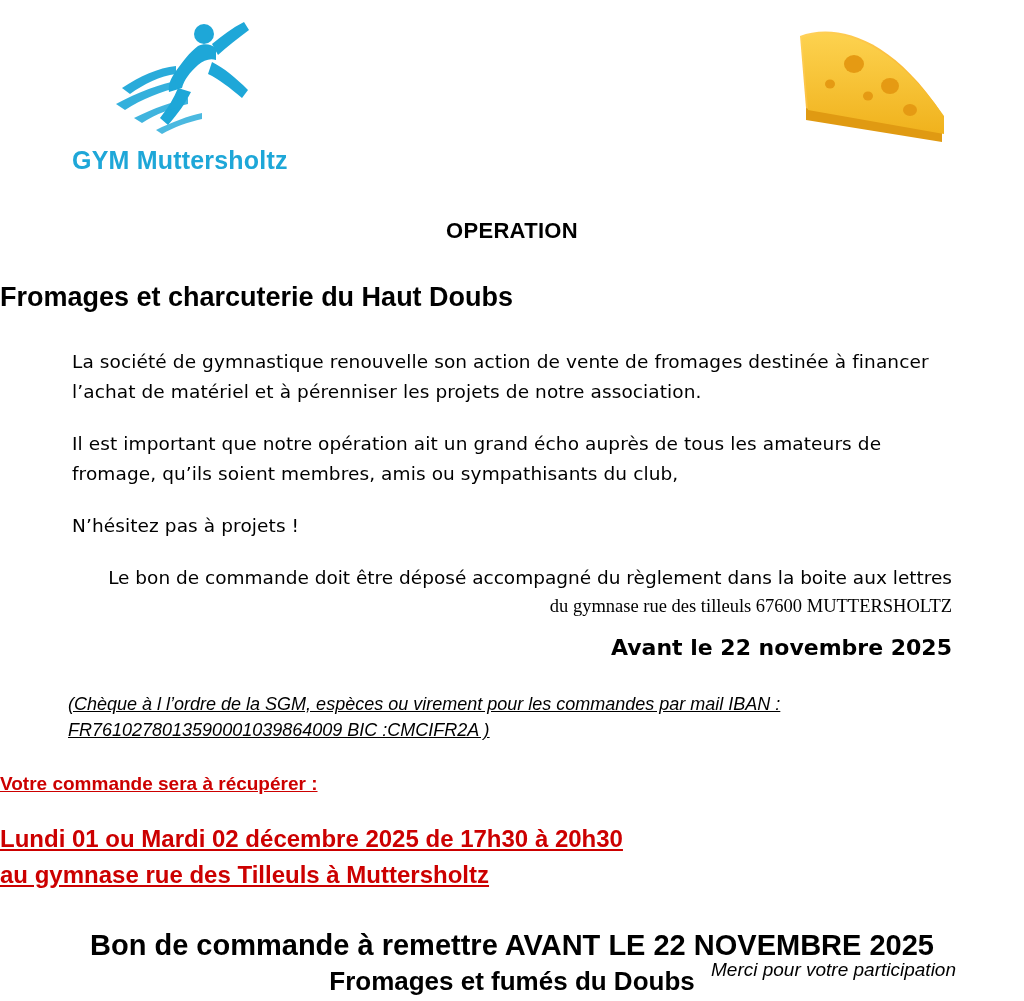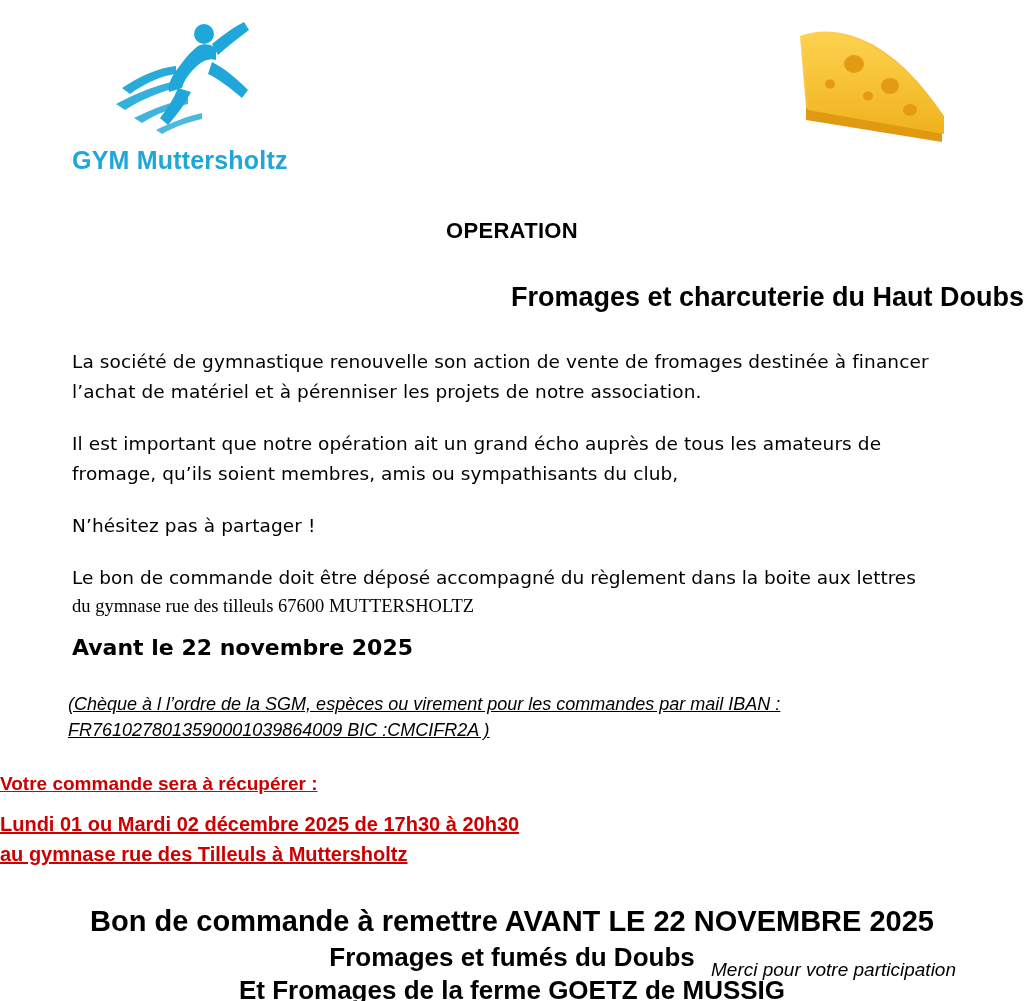--- a/index.html
+++ b/index.html
@@ -55,21 +55,21 @@
 
   
   .op-title {
     text-align: center;
     font-size: 22px;
     font-weight: bold;
     margin-top: 28px;
     letter-spacing: 0.3px;
   }
   .main-title {
-    text-align: right;
+    text-align: left;
     font-size: 27px;
     font-weight: bold;
     margin-top: 38px;
   }
 
   
   .body-copy {
     margin: 34px 72px 0 72px;
     font-size: 18.5px;
     line-height: 1.62;
@@ -77,21 +77,21 @@
     letter-spacing: 0.1px;
   }
   .body-copy p {
     margin: 0 0 22px 0;
   }
 
   .deposit {
     margin: 4px 72px 0 72px;
     font-size: 18.5px;
     line-height: 1.6;
-    text-align: left;
+    text-align: right;
     font-family: "DejaVu Sans", sans-serif;
   }
   .deposit .line2 {
     display: block;
     font-family: Liberation Serif, serif;
   }
   .deadline {
     display: block;
     font-weight: bold;
     margin-top: 8px;
@@ -113,22 +113,22 @@
     text-align: left;
     color: #cc0000;
     font-weight: bold;
   }
   .pickup .headline {
     font-size: 19px;
     text-decoration: underline;
     display: inline-block;
   }
   .pickup .when {
-    margin-top: 14px;
-    font-size: 20px;
+    margin-top: 26px;
+    font-size: 24px;
     line-height: 1.5;
   }
   .pickup .when span {
     text-decoration: underline;
     display: block;
   }
 
   
   .order-block {
     margin-top: 34px;
@@ -209,21 +209,21 @@
   </div>
 
 </div>
 
 <div class="op-title">OPERATION</div>
 <div class="main-title">Fromages et charcuterie du Haut Doubs</div>
 
 <div class="body-copy">
   <p>La société de gymnastique renouvelle son action de vente de fromages destinée à financer l’achat de matériel et à pérenniser les projets de notre association.</p>
   <p>Il est important que notre opération ait un grand écho auprès de tous les amateurs de fromage, qu’ils soient membres, amis ou sympathisants du club,</p>
-  <p>N’hésitez pas à partager !</p>
+  <p>N’hésitez pas à projets !</p>
 </div>
 
 <div class="deposit">
   <span>Le bon de commande doit être déposé accompagné du règlement dans la boite aux lettres</span>
   <span class="line2">du gymnase rue des tilleuls 67600 MUTTERSHOLTZ</span>
   <span class="deadline">Avant le 22 novembre 2025</span>
 </div>
 
 <div class="iban">(Chèque à l l’ordre de la SGM, espèces ou virement pour les commandes par mail IBAN : FR7610278013590001039864009 BIC :CMCIFR2A )</div>
 

